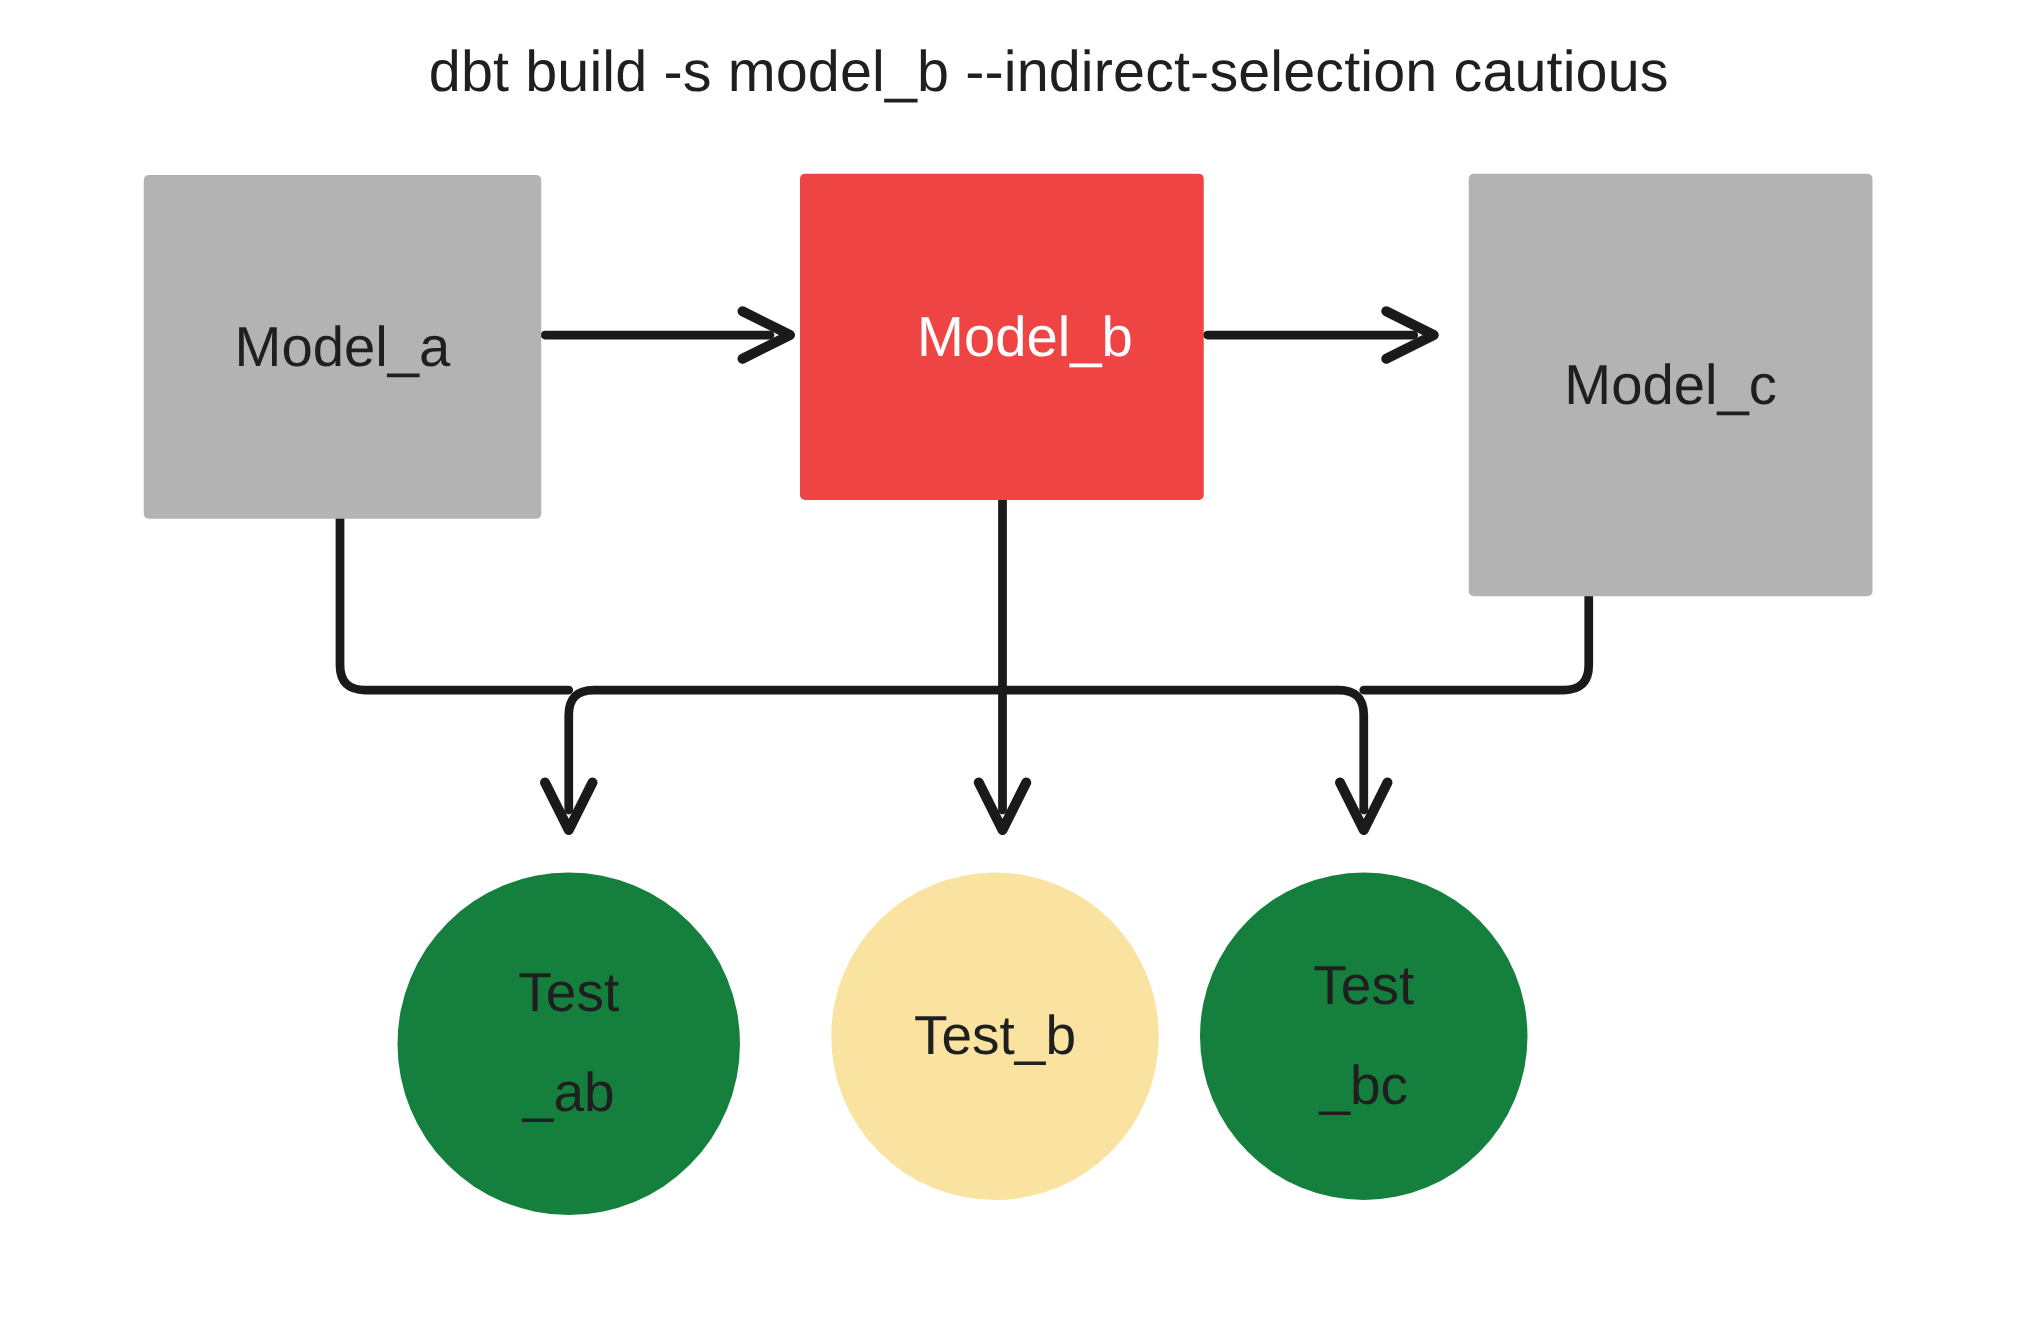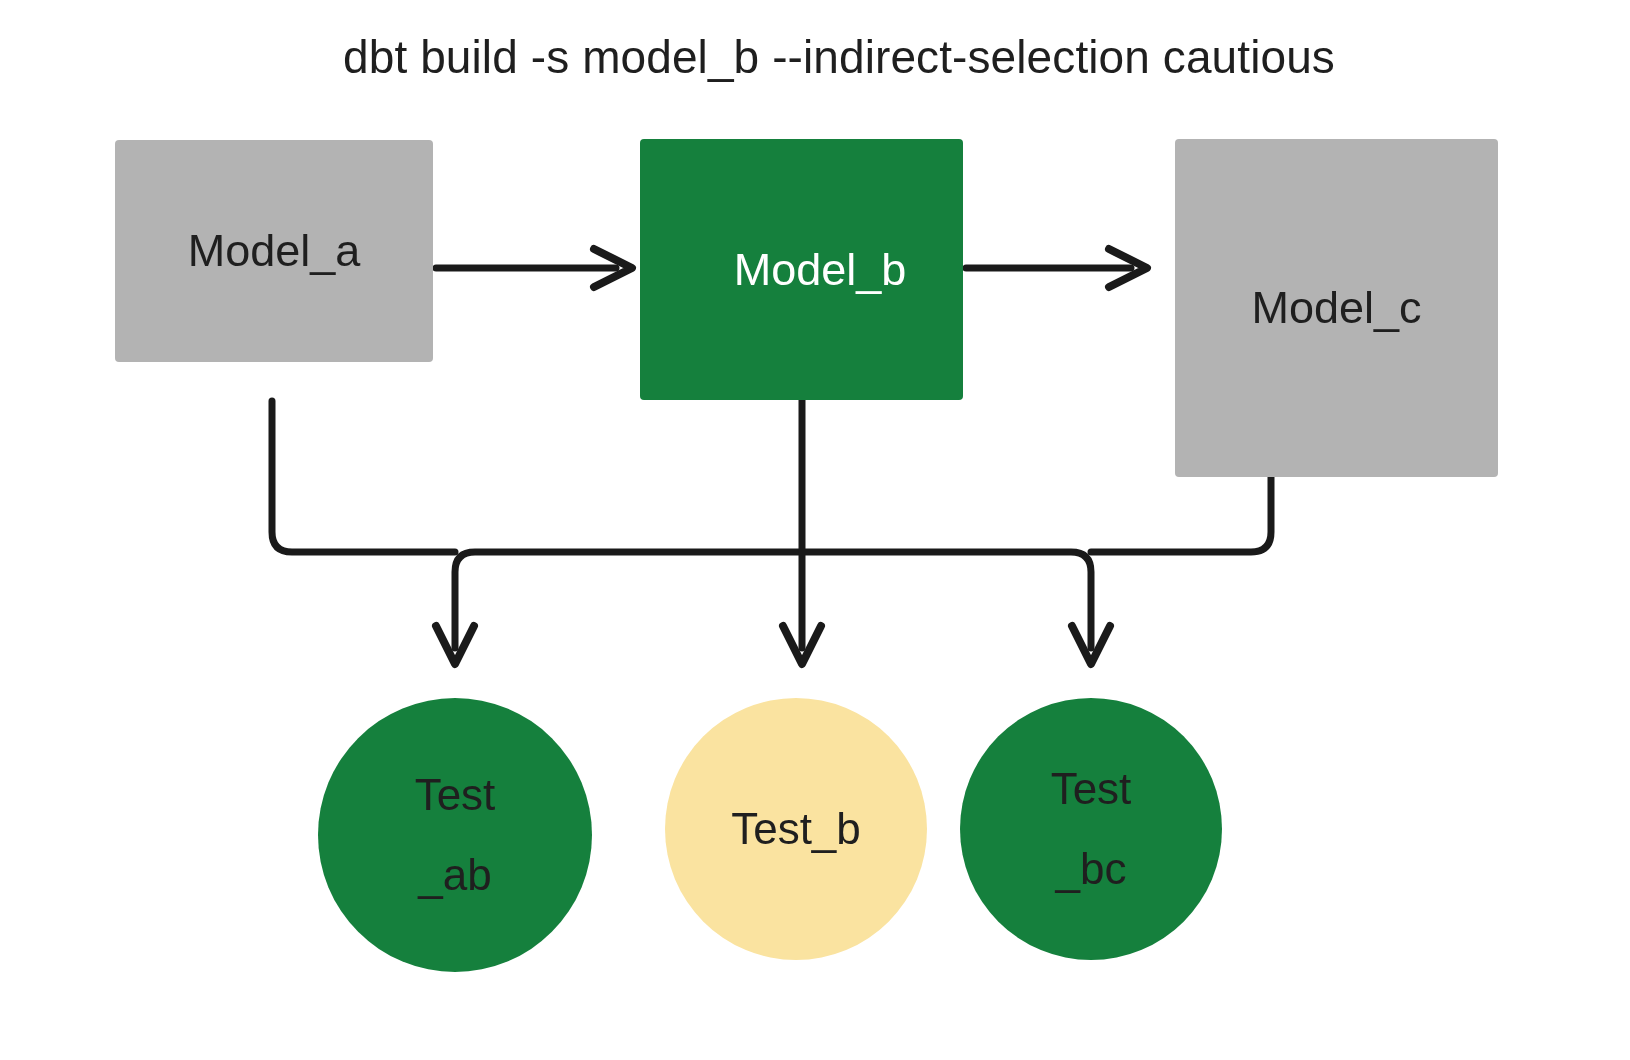--- a/index.html
+++ b/index.html
@@ -47,41 +47,41 @@
     display: flex;
     align-items: center;
     justify-content: center;
     text-align: center;
     font-size: 45px;
     line-height: 52px;
     color: #1f1f1f;
     box-sizing: border-box;
   }
   .node-box.gray { background: #b3b3b3; }
-  .node-box.blue { background: #15803d; color: #ffffff; padding-left: 37px; }
+  .node-box.blue { background: #ef4444; color: #ffffff; padding-left: 37px; }
 
   .node-circle {
     position: absolute;
     border-radius: 50%;
     display: flex;
     flex-direction: column;
     align-items: center;
     justify-content: center;
     text-align: center;
     font-size: 44px;
     line-height: 80px;
     color: #1f1f1f;
     box-sizing: border-box;
   }
   .node-circle.gray { background: #15803d; }
   .node-circle.yellow { background: #fae3a0; }
   .node-circle .ln { display: block; }
 
   
-  #node-model-a { left: 115px; top: 140px; width: 318px; height: 222px; }
+  #node-model-a { left: 115px; top: 140px; width: 318px; height: 275px; }
   #node-model-b { left: 640px; top: 139px; width: 323px; height: 261px; }
   #node-model-c { left: 1155px; top: 139px; width: 323px; height: 338px; margin-left: 20px; }
 
   
   #node-test-ab { left: 318px; top: 698px; width: 274px; height: 274px; }
   #node-test-b  { left: 665px; top: 698px; width: 262px; height: 262px; }
   #node-test-bc { left: 960px; top: 698px; width: 262px; height: 262px; }
 
   .edge-path {
     fill: none;

